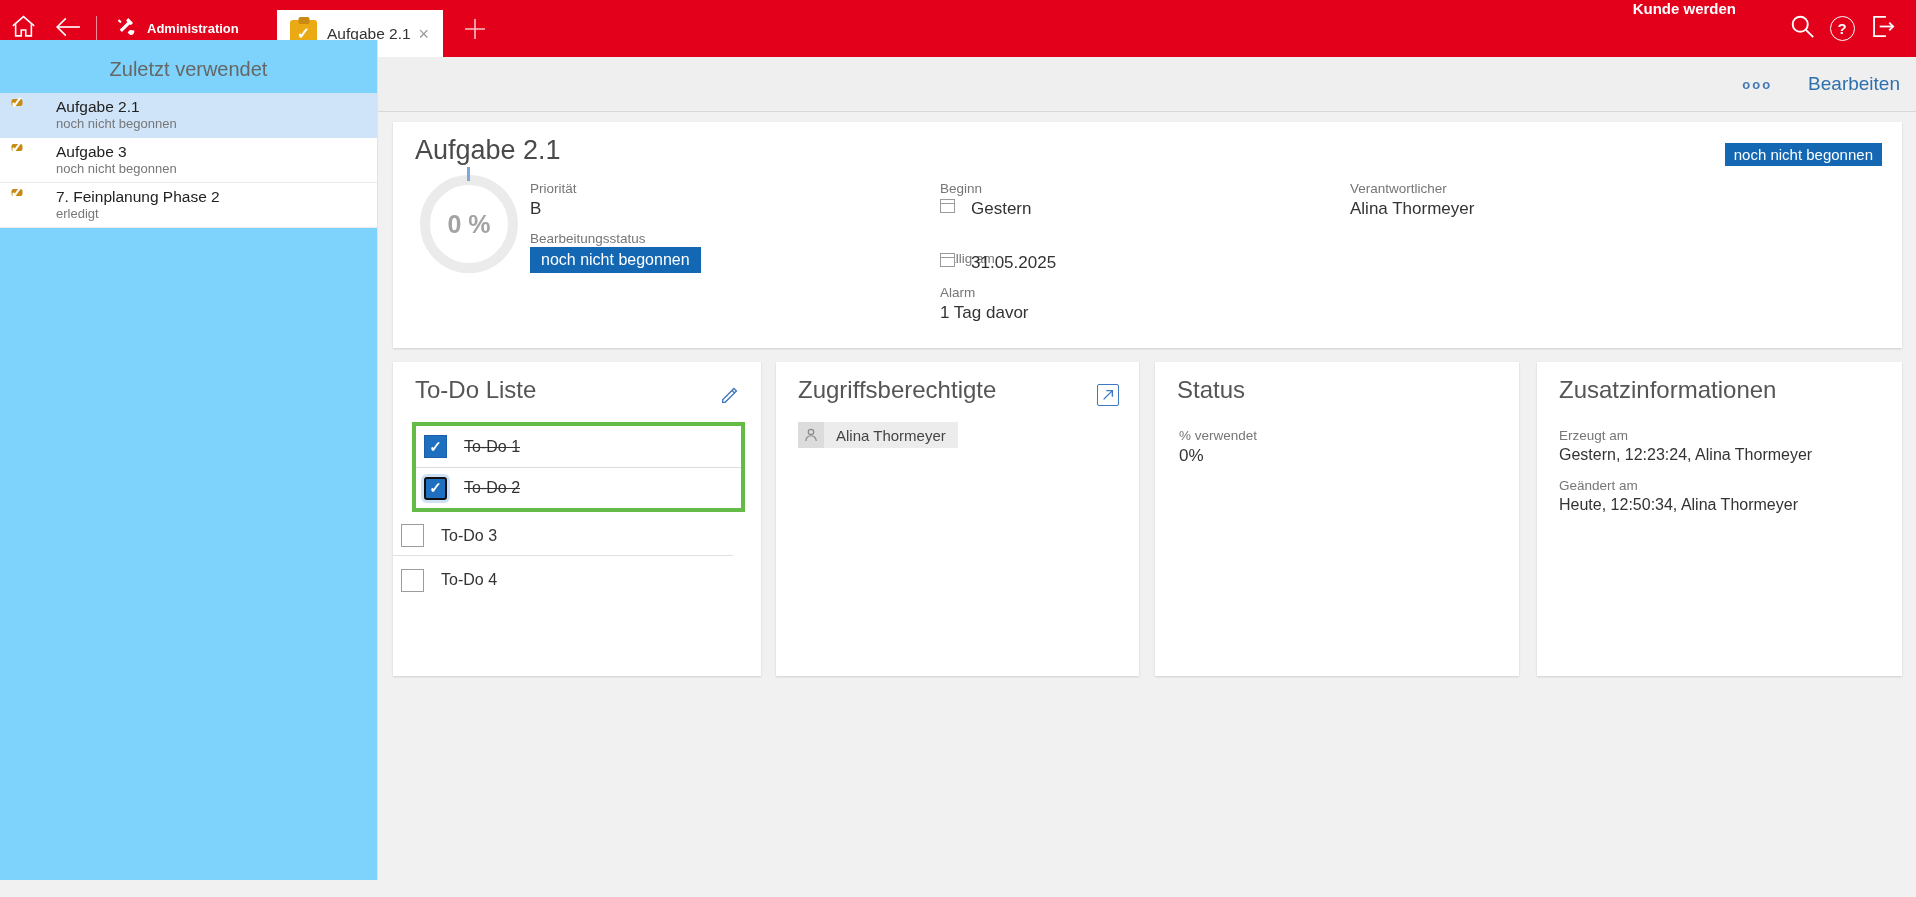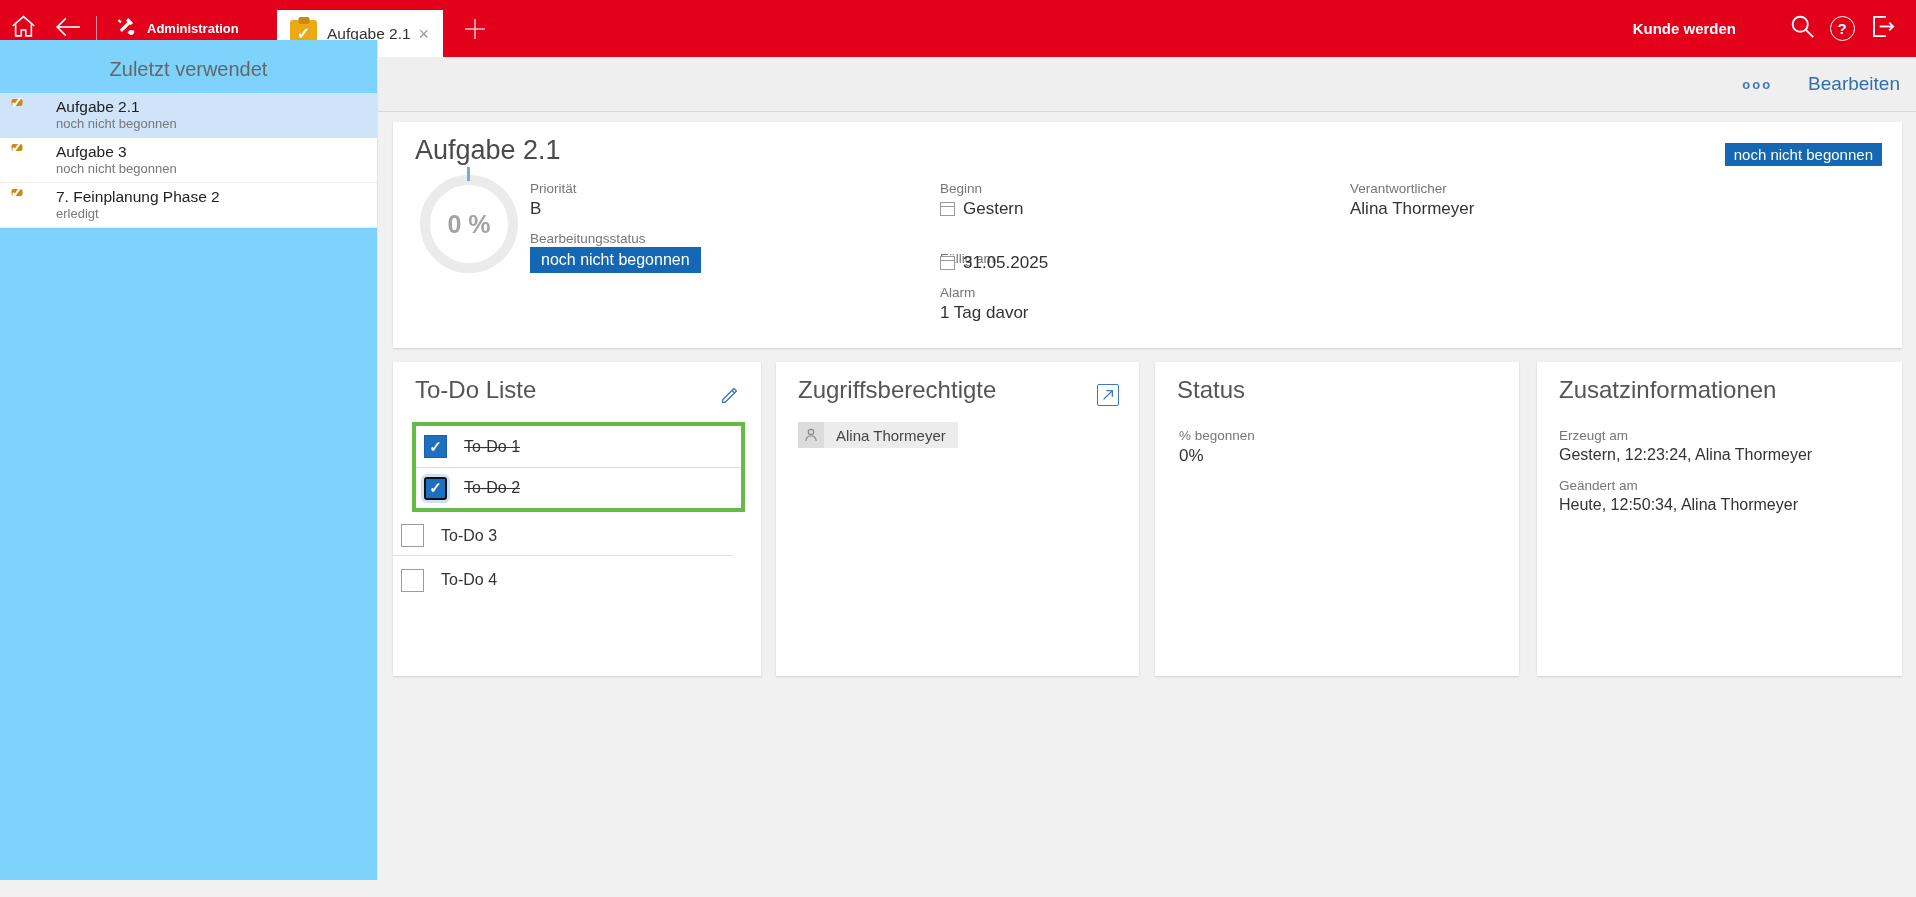--- a/index.html
+++ b/index.html
@@ -18,21 +18,21 @@
   .tb-divider{width:1px;height:26px;background:rgba(255,255,255,.55);margin:0 8px 0 6px}
   .admin-group{display:flex;align-items:center;gap:10px;padding:0 10px;height:57px;cursor:pointer}
   .admin-label{font-size:13px;font-weight:bold;color:#fff}
   .tab{position:absolute;left:277px;top:10px;width:166px;height:47px;background:#fff;display:flex;align-items:center;padding:0 10px 0 13px;cursor:pointer}
   .clipboard{width:27px;height:27px;background:#eba913;border-radius:3px;position:relative;flex:0 0 auto}
   .clipboard::before{content:"";position:absolute;top:-3px;left:50%;transform:translateX(-50%);width:11px;height:7px;background:#c88a10;border-radius:2px}
   .clipboard .chk{position:absolute;inset:0;display:flex;align-items:center;justify-content:center;color:#fff;font-size:16px;font-weight:bold}
   .tab-title{font-size:15.5px;color:#333;margin-left:10px;white-space:nowrap}
   .tab-close{margin-left:auto;color:#999;font-size:18px;line-height:1;cursor:pointer;padding:2px 4px}
   .plus-btn{position:absolute;left:452px;top:0;width:46px;height:57px;display:flex;align-items:center;justify-content:center;color:rgba(255,255,255,.75);cursor:pointer}
-  .tb-right{position:absolute;right:14px;top:0;height:57px;display:flex;align-items:center}
+  .tb-right{position:absolute;right:14px;top:0;height:57px;display:flex;align-items:flex-start}
   .customer-link{font-size:15px;font-weight:bold;color:#fff;cursor:pointer;margin-right:46px;white-space:nowrap}
   .tb-icon{width:40px;height:57px;display:flex;align-items:center;justify-content:center;cursor:pointer}
   .help-circle{width:25px;height:25px;border:1.6px solid #fff;border-radius:50%;display:flex;align-items:center;justify-content:center;font-size:15px;font-weight:bold;color:#fff}
 
   
   .sidebar{position:absolute;left:0;top:40px;width:378px;height:840px;background:#7dd3fc;border-right:1px solid #e2e2e2}
   .sb-title{margin-top:18px;text-align:center;font-size:20px;font-weight:300;color:#666}
   .sb-list{margin-top:12px}
   .sb-item{display:flex;align-items:center;height:45px;padding-left:17px;cursor:pointer;border-bottom:1px solid #ebebeb;background:#fff}
   .sb-item.selected{background:var(--selection-blue);border-bottom-color:var(--selection-blue)}
@@ -56,21 +56,21 @@
   .field-label{position:absolute;font-size:13.5px;color:#767676;white-space:nowrap}
   .field-value{position:absolute;font-size:17px;color:#333;white-space:nowrap}
 
   .card-task{left:15px;top:10px;width:1509px;height:226px}
   .task-title{position:absolute;left:22px;top:13px;font-size:27px;font-weight:300;color:#4a4a4a}
   .ring{position:absolute;left:27px;top:53px;width:98px;height:98px;border:10px solid #ebebeb;border-radius:50%;display:flex;align-items:center;justify-content:center}
   .ring-tick{position:absolute;left:74px;top:45px;width:3px;height:14px;background:#7fa8d4}
   .ring-value{font-size:25px;font-weight:bold;color:#a3a3a3}
   .badge{display:inline-block;background:var(--accent-blue);color:#fff;font-size:16px;padding:4px 11px;white-space:nowrap}
   .badge-top{position:absolute;right:20px;top:21px;font-size:15px;padding:3px 9px}
-  .cal-row{position:absolute;display:flex;align-items:center;gap:8px}
+  .cal-row{position:absolute;display:flex;align-items:flex-start;gap:16px}
   .cal-icon{width:15px;height:14px;border:1px solid #9a9a9a;position:relative;background:#fff;flex:0 0 auto}
   .cal-icon::after{content:"";position:absolute;left:0;right:0;top:3px;border-top:1px solid #9a9a9a}
   .cal-text{font-size:17px;color:#333;white-space:nowrap}
 
   .card-todo{left:15px;top:250px;width:368px;height:314px}
   .card-access{left:398px;top:250px;width:363px;height:314px}
   .card-status{left:777px;top:250px;width:364px;height:314px}
   .card-info{left:1159px;top:250px;width:365px;height:314px}
 
   .edit-pencil{position:absolute;right:20px;top:22px;width:22px;height:22px;cursor:pointer;color:#3e78c0}
@@ -273,21 +273,21 @@
             <circle cx="12" cy="8" r="3.6"></circle>
               <path d="M5 20a7 7 0 0 1 14 0"></path>
           </svg>
         </span>
         <span class="chip-label">Alina Thormeyer</span>
       </div>
     </div>
 
     <div class="card card-status">
       <div class="card-title">Status</div>
-      <div class="field-label" style="left:24px;top:66px">% begonnen</div>
+      <div class="field-label" style="left:24px;top:66px">% verwendet</div>
       <div class="field-value" style="left:24px;top:84px">0%</div>
     </div>
 
     <div class="card card-info">
       <div class="card-title">Zusatzinformationen</div>
       <div class="field-label" style="left:22px;top:66px">Erzeugt am</div>
       <div class="field-value" style="left:22px;top:84px;font-size:16px">Gestern, 12:23:24, Alina Thormeyer</div>
       <div class="field-label" style="left:22px;top:116px">Geändert am</div>
       <div class="field-value" style="left:22px;top:134px;font-size:16px">Heute, 12:50:34, Alina Thormeyer</div>
     </div>

